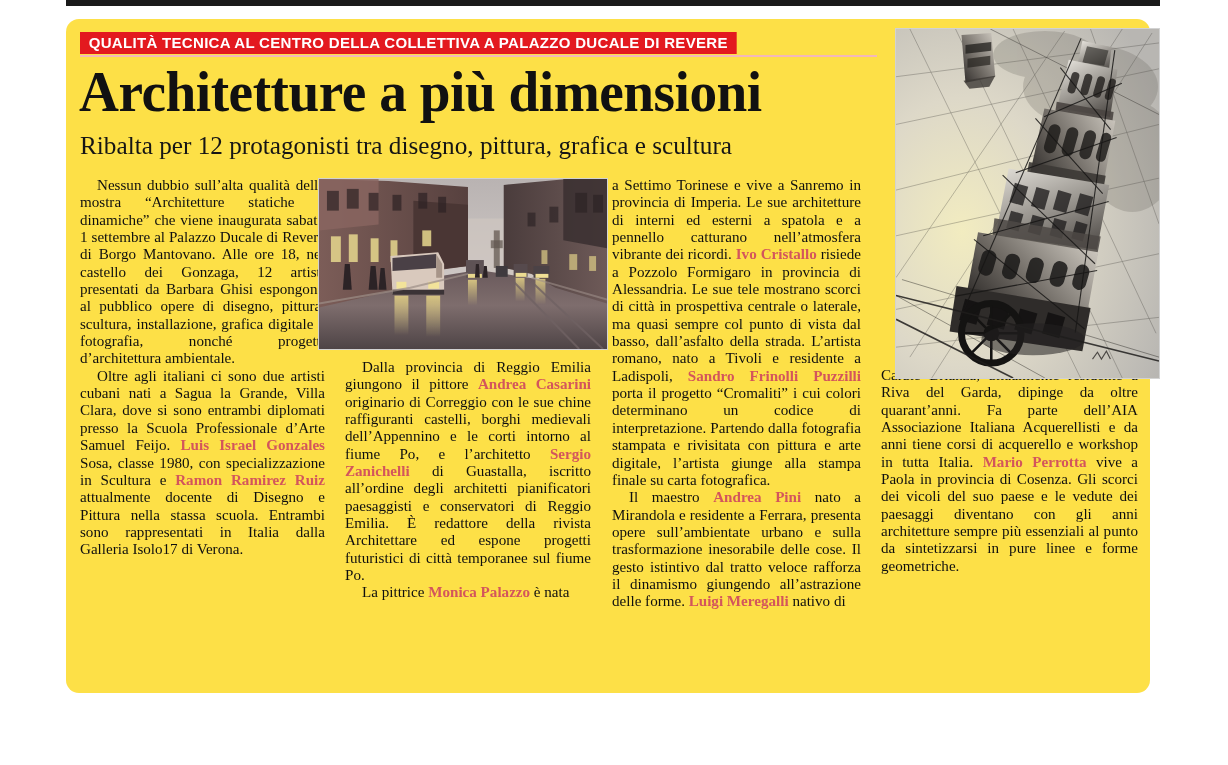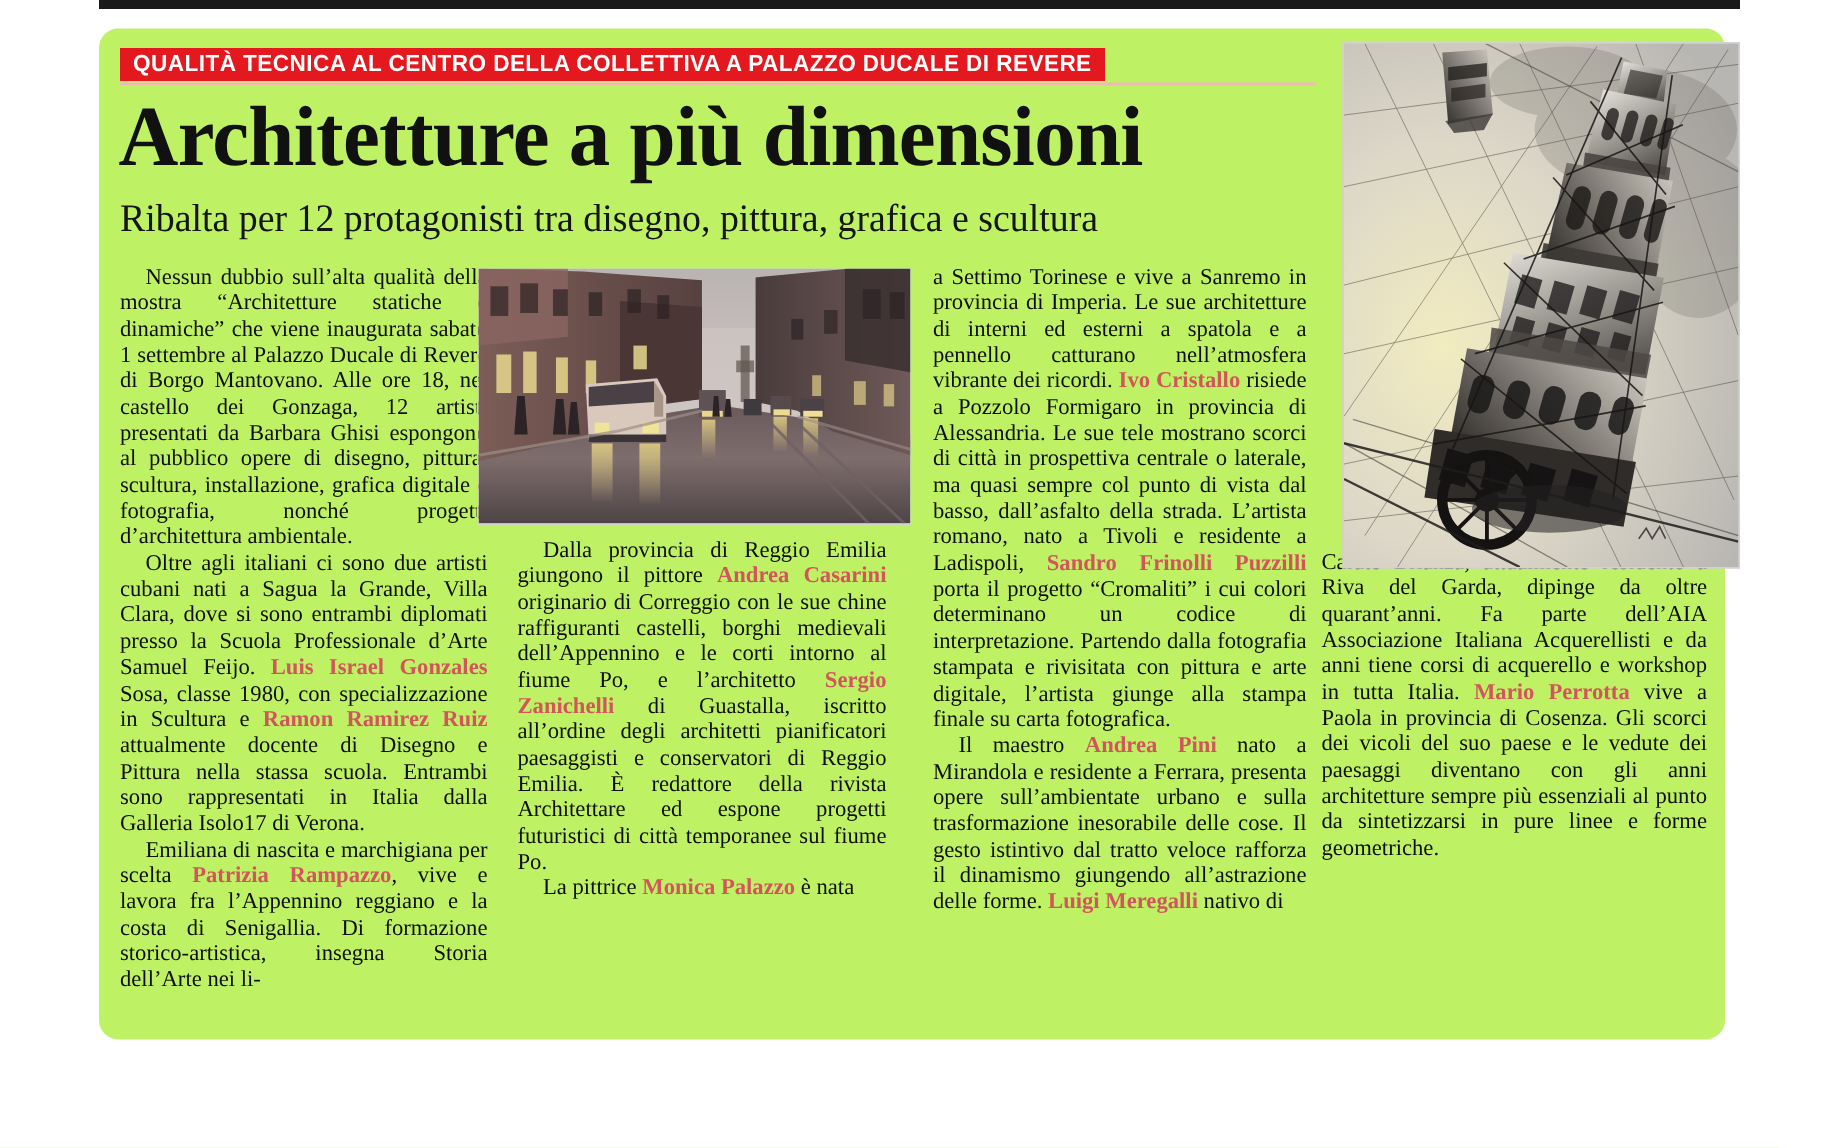--- a/index.html
+++ b/index.html
@@ -13,21 +13,21 @@
 
   
   .top-rule {
     position: absolute; left: 66px; top: 0px; width: 1094px; height: 6px;
     background: #1a1a1a;
   }
 
   
   .article-panel {
     position: absolute; left: 66px; top: 19px; width: 1084px; height: 674px;
-    background: #bef264;
+    background: #fde047;
     border-radius: 13px;
   }
 
   
   .kicker-wrap {
     position: absolute; left: 14px; top: 13px; width: 800px; height: 22px;
   }
   .kicker {
     display: inline-block;
     background: #e3191f;
@@ -79,21 +79,21 @@
     text-align: justify;
     text-justify: inter-word;
     hyphens: manual;
     font-weight: 500;
   }
   .col p { text-indent: 17px; margin: 0; }
   .col p.noindent { text-indent: 0; }
 
   #col1 { left: 14px;  top: 158px; width: 245px; }
   #col2 { left: 279px; top: 340px; width: 246px; }
-  #col3 { left: 546px; top: 158px; width: 249px; margin-left: 10px; }
+  #col3 { left: 546px; top: 158px; width: 249px; }
   #col4 { left: 815px; top: 348px; width: 257px; }
 
   .nm { color: #d3555c; font-weight: bold; }
   .it { }
 
   
   .img-street {
     position: absolute; left: 252px; top: 159px; width: 290px; height: 172px;
     border: 1px solid #d2d2d2;
     overflow: hidden;
@@ -119,21 +119,20 @@
       <span class="kicker">QUALITÀ TECNICA AL CENTRO DELLA COLLETTIVA A PALAZZO DUCALE DI REVERE</span>
     </div>
     <div class="kicker-rule"></div>
 
     <div class="headline">Architetture a più dimensioni</div>
     <div class="subhead">Ribalta per 12 protagonisti tra disegno, pittura, grafica e scultura</div>
 
     <div class="col" id="col1">
         <p>Nessun dubbio sull’alta qualità della mostra “Architetture statiche e dinamiche” che viene inaugurata sabato 1 settembre al Palazzo Ducale di Revere di Borgo Mantovano. Alle ore 18, nel castello dei Gonzaga, 12 artisti presentati da Barbara Ghisi espongono al pubblico opere di disegno, pittura, scultura, installazione, grafica digitale e fotografia, nonché progetti d’architettura ambientale.</p>
         <p>Oltre agli  italiani ci sono due artisti cubani nati a Sagua la Grande, Villa Clara, dove si sono entrambi diplomati presso la Scuola Professionale d’Arte Samuel Feijo. <span class="nm">Luis Israel Gonzales</span> Sosa, classe 1980, con specializzazione in Scultura e <span class="nm">Ramon Ramirez Ruiz</span> attualmente docente di Disegno e Pittura nella stassa scuola. Entrambi sono rappresentati in Italia dalla Galleria Isolo17 di Verona.</p>
-        <p>Emiliana di nascita e marchigiana per scelta <span class="nm">Patrizia Rampazzo</span>, vive e lavora fra l’Appennino reggiano e la costa di Senigallia. Di formazione storico-artistica, insegna Storia dell’Arte nei li-</p>
       </div>
     <div class="col" id="col2">
         <p>Dalla provincia di Reggio Emilia giungono il pittore <span class="nm">Andrea Casarini</span> originario di Correggio con le sue chine raffiguranti castelli, borghi medievali dell’Appennino e le corti intorno al fiume Po, e l’architetto <span class="nm">Sergio Zanichelli</span> di Guastalla, iscritto all’ordine degli architetti pianificatori paesaggisti e conservatori di Reggio Emilia. È redattore della rivista <span class="it">Architettare</span> ed espone progetti futuristici di città temporanee sul fiume Po.</p>
         <p>La pittrice <span class="nm">Monica Palazzo</span> è nata</p>
       </div>
     <div class="col" id="col3">
         <p class="noindent">a Settimo Torinese e vive a Sanremo in provincia di Imperia. Le sue architetture di interni ed esterni a spatola e a pennello catturano nell’atmosfera vibrante dei ricordi. <span class="nm">Ivo Cristallo</span> risiede a Pozzolo Formigaro in provincia di Alessandria. Le sue tele mostrano scorci di città in prospettiva centrale o laterale, ma quasi sempre col punto di vista dal basso, dall’asfalto della strada. L’artista romano, nato a Tivoli e residente a Ladispoli, <span class="nm">Sandro Frinolli Puzzilli</span> porta il progetto “Cromaliti” i cui colori determinano un codice di interpretazione. Partendo dalla fotografia stampata e rivisitata con pittura e arte digitale, l’artista giunge alla stampa finale su carta fotografica.</p>
         <p>Il maestro <span class="nm">Andrea Pini</span> nato a Mirandola e  residente a Ferrara, presenta opere sull’ambientate urbano e sulla trasformazione inesorabile delle cose. Il gesto istintivo dal tratto veloce rafforza il dinamismo giungendo all’astrazione delle forme. <span class="nm">Luigi Meregalli</span> nativo di</p>
       </div>
     <div class="col" id="col4">

